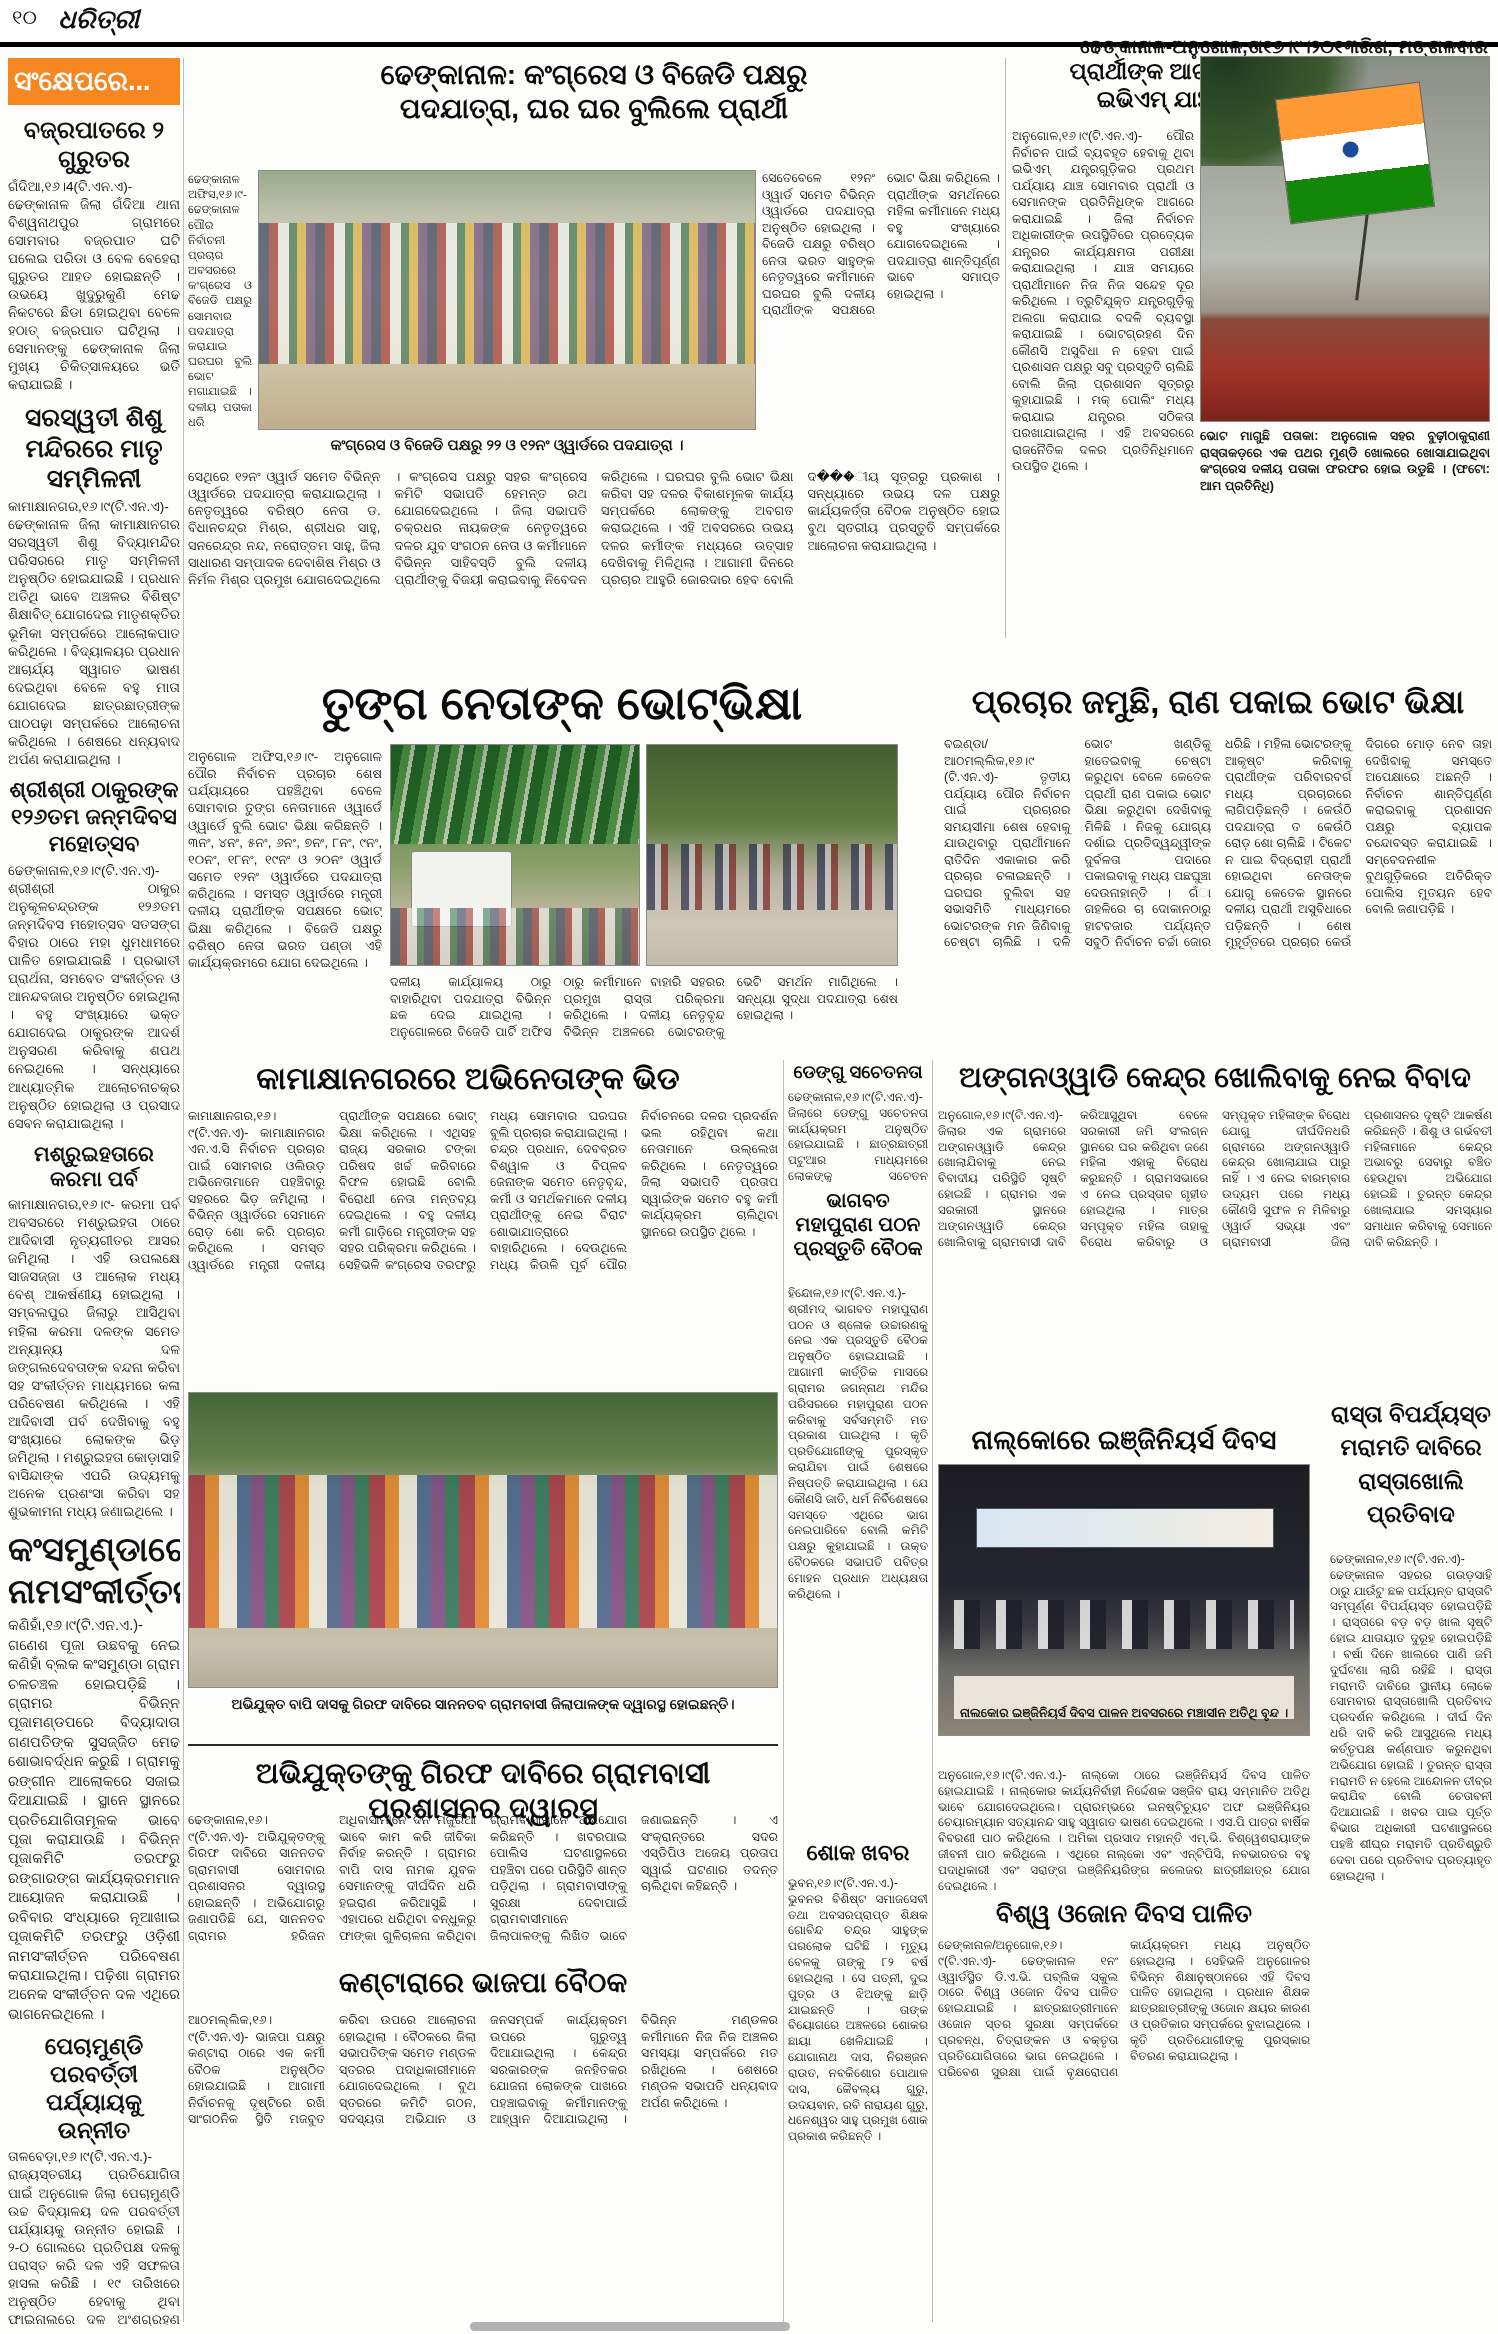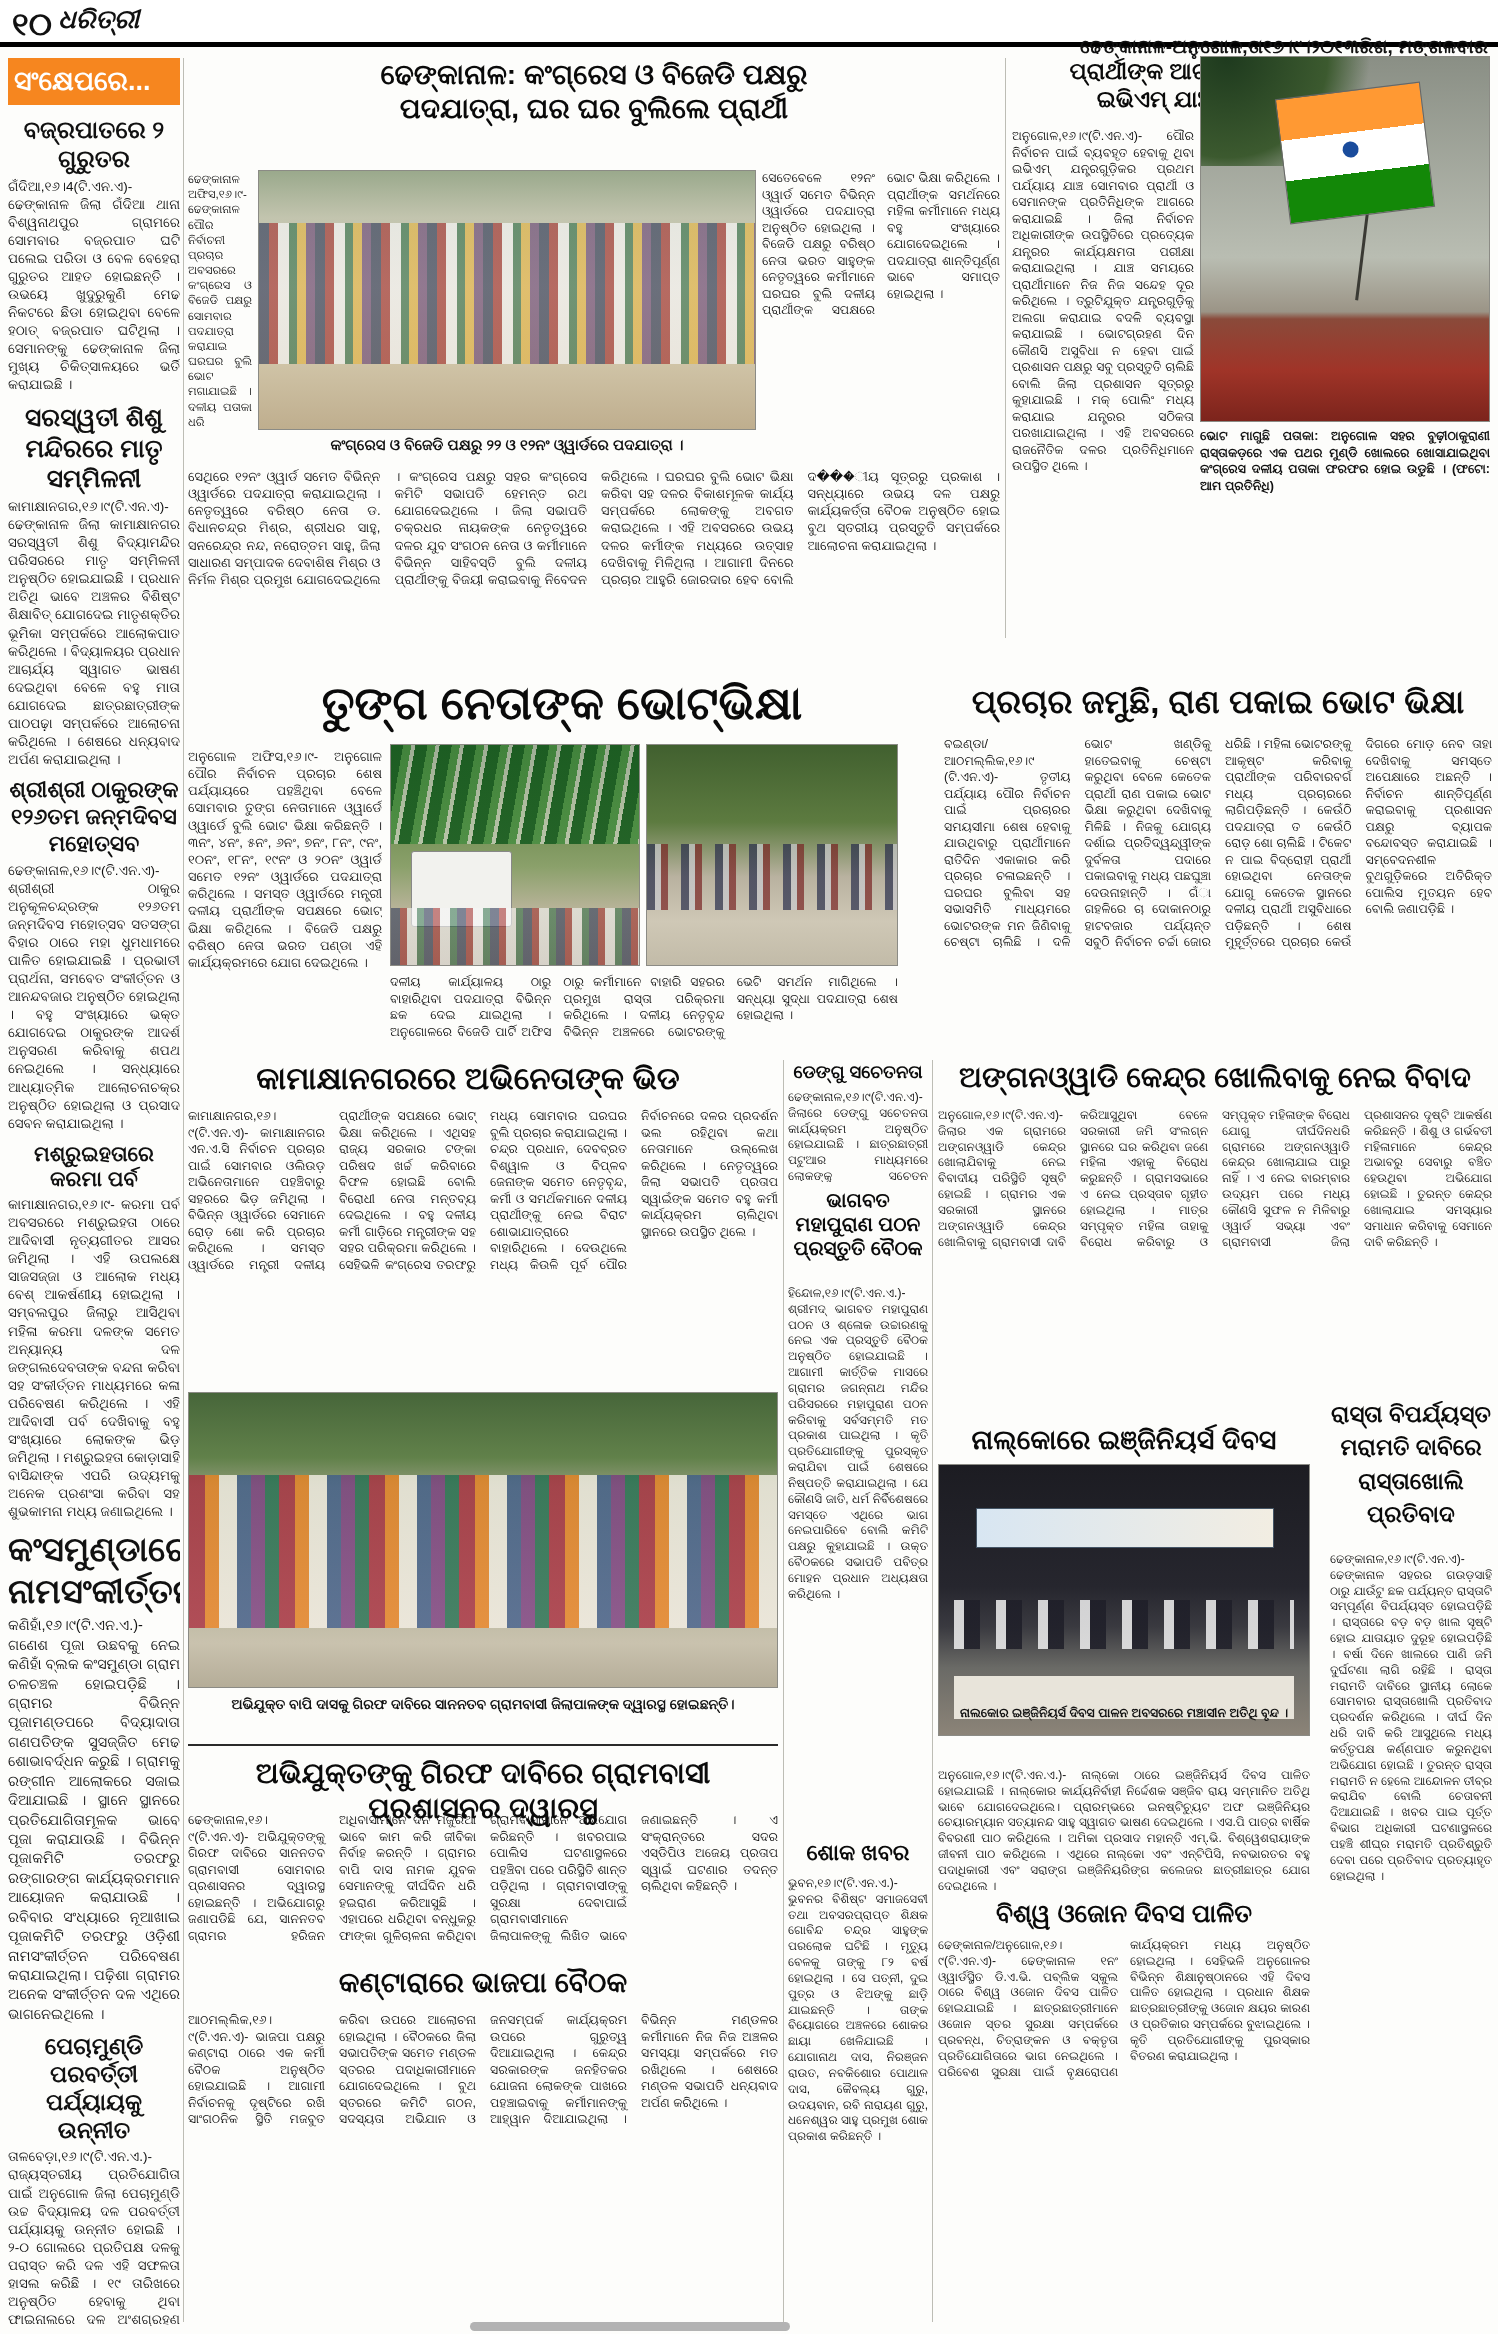--- a/index.html
+++ b/index.html
@@ -8,21 +8,21 @@
   .abs{position:absolute;}
   .hl{font-weight:bold;line-height:1.2;text-align:center;color:#0a0a0a;}
   .pre{white-space:pre-line;}
   .bt{text-align:justify;line-height:1.32;word-break:break-word;overflow:hidden;}
   .cols-2{column-count:2;column-gap:12px;}
   .cols-3{column-count:3;column-gap:12px;}
   .cols-4{column-count:4;column-gap:14px;}
   .photo{position:absolute;border:1px solid #8b8b85;box-sizing:border-box;overflow:hidden;background:#cfcabb;}
   .cap{font-weight:bold;text-align:center;line-height:1.25;}
   .header-bar{left:0;top:0;width:1498px;height:42px;border-bottom:5px solid #000;background:#fff;}
-  .pageno{position:absolute;left:12px;top:6px;font-size:32px;font-weight:bold;}
+  .pageno{position:absolute;left:12px;top:6px;font-size:20px;font-weight:normal;}
   .masthead{position:absolute;left:58px;top:4px;font-size:26px;font-weight:bold;font-style:italic;}
   .dateline{position:absolute;right:10px;top:4px;font-size:19px;font-weight:bold;margin-top:32px;}
   .rail{left:8px;top:58px;width:172px;height:2268px;overflow:hidden;}
   .brief-box{background:#F6861F;color:#fff;font-size:27px;font-weight:bold;padding:8px 6px;margin-bottom:10px;}
   .rail-h{font-weight:bold;text-align:center;line-height:1.22;margin:8px 0 4px 0;}
   .rail-b{font-size:13.5px;text-align:justify;line-height:1.34;word-break:break-word;}
   .rule-top{border-top:2px solid #2a2a2a;padding-top:10px;}
   .vr{position:absolute;width:1px;background:#bdbdb5;}
   .scrollbar{position:absolute;left:470px;top:2322px;width:320px;height:9px;border-radius:5px;background:#b3b3b3;}
   

